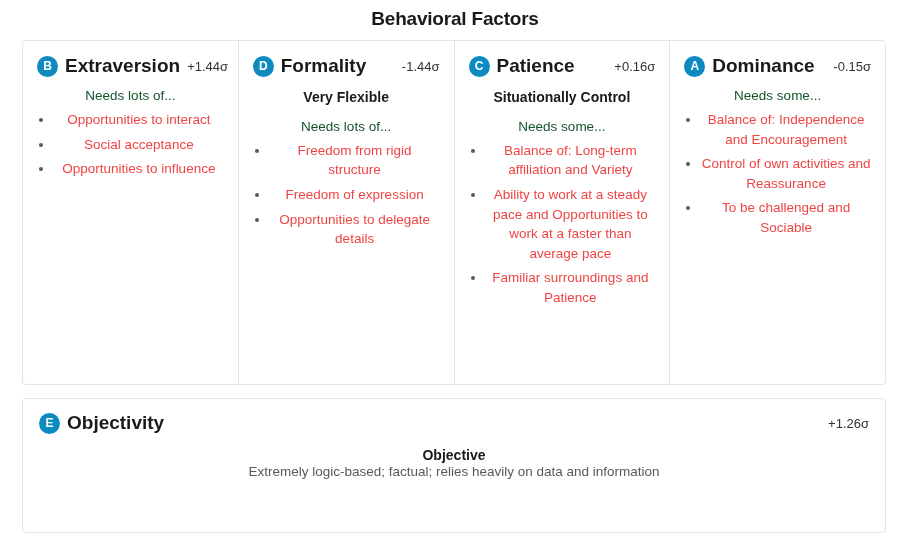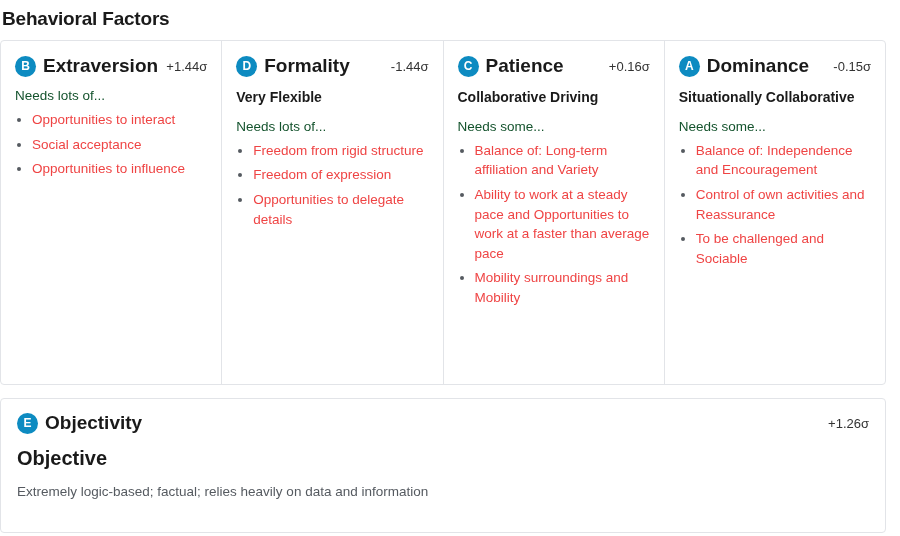--- a/index.html
+++ b/index.html
@@ -11,22 +11,23 @@
     width: 900px;
     height: 536px;
     font-family: "Liberation Sans", sans-serif;
     color: #333333;
     overflow: hidden;
   }
   .page {
     width: 900px;
     height: 536px;
     box-sizing: border-box;
-    padding: 8px 14px 0 0;
+    padding: 8px 14px 0 22px;
     position: relative;
+    text-align: center;
   }
   .page-title {
     font-size: 19px;
     font-weight: bold;
     color: #1a1a1a;
     margin: 0 0 10px 2px;
     letter-spacing: -0.2px;
   }
   
   .factor-card {
@@ -117,29 +118,28 @@
     margin-top: 13px;
     padding: 13px 16px 15px 16px;
     height: 135px;
   }
   .obj-head {
     display: flex;
     align-items: center;
     gap: 7px;
   }
   .obj-desc {
-    font-size: 20px;
+    font-size: 14px;
     font-weight: bold;
     color: #1a1a1a;
     margin-top: 13px;
   }
   .obj-body {
     font-size: 13.5px;
     color: #555a60;
-    margin-top: 13px;
     line-height: 1.4;
   }
 </style>
 </head>
 <body>
 
 <div class="page">
 
   <h1 class="page-title">Behavioral Factors</h1>
 
@@ -173,36 +173,35 @@
         <li>Opportunities to delegate details</li>
       </ul>
     </div>
 
     <div class="factor-col">
       <div class="col-head">
         <div class="badge round">C</div>
         <div class="factor-name">Patience</div>
         <div class="sigma">+0.16σ</div>
       </div>
-      <div class="descriptor">Collaborative Driving</div>
+      <div class="descriptor">Situationally Control</div>
       <div class="needs-label">Needs some...</div>
       <ul class="needs">
         <li>Balance of: Long-term affiliation and Variety</li>
         <li>Ability to work at a steady pace and Opportunities to work at a faster than average pace</li>
-        <li>Mobility surroundings and Mobility</li>
+        <li>Familiar surroundings and Patience</li>
       </ul>
     </div>
 
     <div class="factor-col">
       <div class="col-head">
         <div class="badge round">A</div>
         <div class="factor-name">Dominance</div>
         <div class="sigma">-0.15σ</div>
       </div>
-      <div class="descriptor">Situationally Collaborative</div>
       <div class="needs-label">Needs some...</div>
       <ul class="needs">
         <li>Balance of: Independence and Encouragement</li>
         <li>Control of own activities and Reassurance</li>
         <li>To be challenged and Sociable</li>
       </ul>
     </div>
 
   </div>
 

